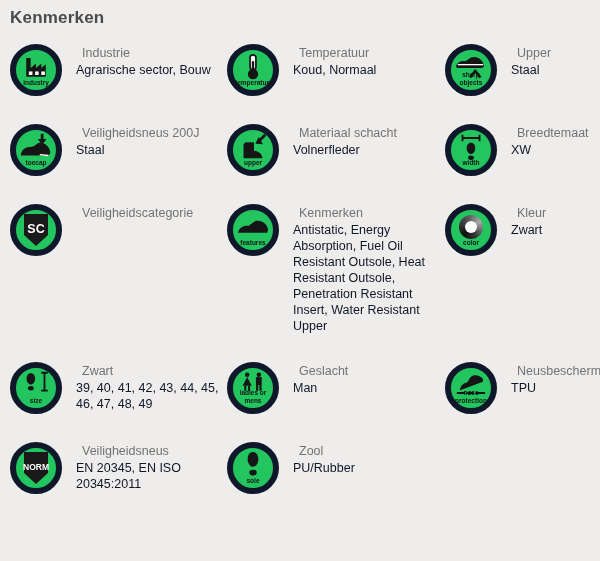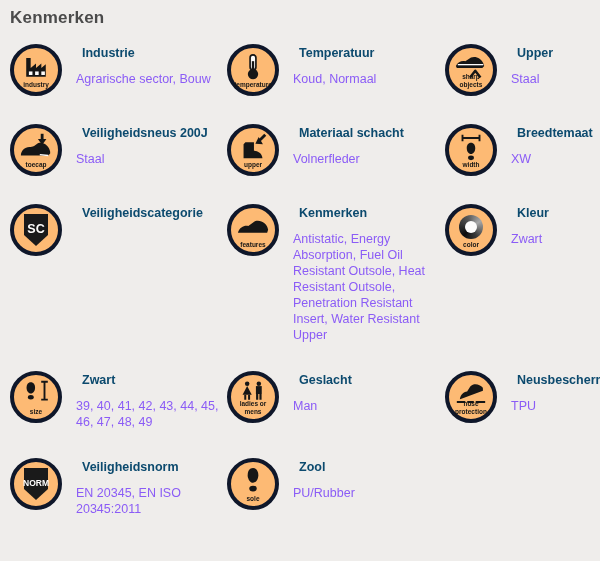--- a/index.html
+++ b/index.html
@@ -18,34 +18,34 @@
   }
   .features-grid {
     display:grid;
     grid-template-columns:217px 218px 1fr;
     row-gap:28px;
     align-items:start;
   }
   .feature-item { display:flex; align-items:flex-start; }
   .icon-circle {
     width:52px; height:52px; flex:0 0 auto;
-    border:4px solid #0f172a; border-radius:50%;
-    background:#fdba74; position:relative;
+    border:6px solid #0f172a; border-radius:50%;
+    background:#22c55e; position:relative;
     display:flex; align-items:center; justify-content:center;
   }
   .icon-glyph { display:flex; align-items:center; justify-content:center; }
   .icon-glyph.raised { margin-bottom:7px; }
   .icon-caption {
     position:absolute; bottom:4px; left:2px; right:2px;
     text-align:center; font-size:6.5px; font-weight:bold;
     color:#161616; line-height:1.15; letter-spacing:0;
   }
   .item-text { margin-left:14px; padding-top:1px; min-width:0; }
-  .item-title { font-size:12.5px; font-weight:bold; color:#0c4a6e; line-height:16px;padding-left:6px; }
-  .item-value { font-size:12.5px; color:#8b5cf6; line-height:16px; margin-top:10px; }
+  .item-title { font-size:12.5px; font-weight:normal; color:#737373; line-height:16px;padding-left:6px; }
+  .item-value { font-size:12.5px; color:#0f172a; line-height:16px; margin-top:1px; }
   .color-ring {
     display:block; width:24px; height:24px; border-radius:50%;
     background:conic-gradient(from 220deg,#0d0d0d,#5b5b5b 35%,#a8a8a8 55%,#3a3a3a 80%,#0d0d0d);
     position:relative;
   }
   .color-ring::after {
     content:""; position:absolute; inset:6px;
     background:#fdfcfb; border-radius:50%;
   }
 </style>
@@ -249,21 +249,21 @@
     <span class="icon-circle">
       <span class="icon-glyph">
             <svg viewBox="0 0 40 40" width="40" height="40">
               <path d="M8 4h24v21L20 36 8 25z" fill="#1a1a1a"></path>
               <text x="20" y="22" font-size="8.5" font-weight="bold" fill="#fdfcfb" text-anchor="middle" font-family="Liberation Sans, sans-serif">NORM</text>
             </svg>
           </span>
 
     </span>
     <span class="item-text">
-      <span class="item-title" style="display:block">Veiligheidsnorm</span>
+      <span class="item-title" style="display:block">Veiligheidsneus</span>
       <span class="item-value" style="display:block">EN 20345, EN ISO 20345:2011</span>
     </span>
   </div>
       <div class="feature-item">
     <span class="icon-circle">
       <span class="icon-glyph raised">
             <svg viewBox="0 0 36 36" width="32" height="32">
               <path d="M18 3.5c4 0 6 3.6 6 8s-2.8 8.5-6 8.5-6-4.1-6-8.5 2-8 6-8z" fill="#161616"></path>
               <ellipse cx="18" cy="26.5" rx="4.2" ry="3.2" fill="#161616"></ellipse>
             </svg>

